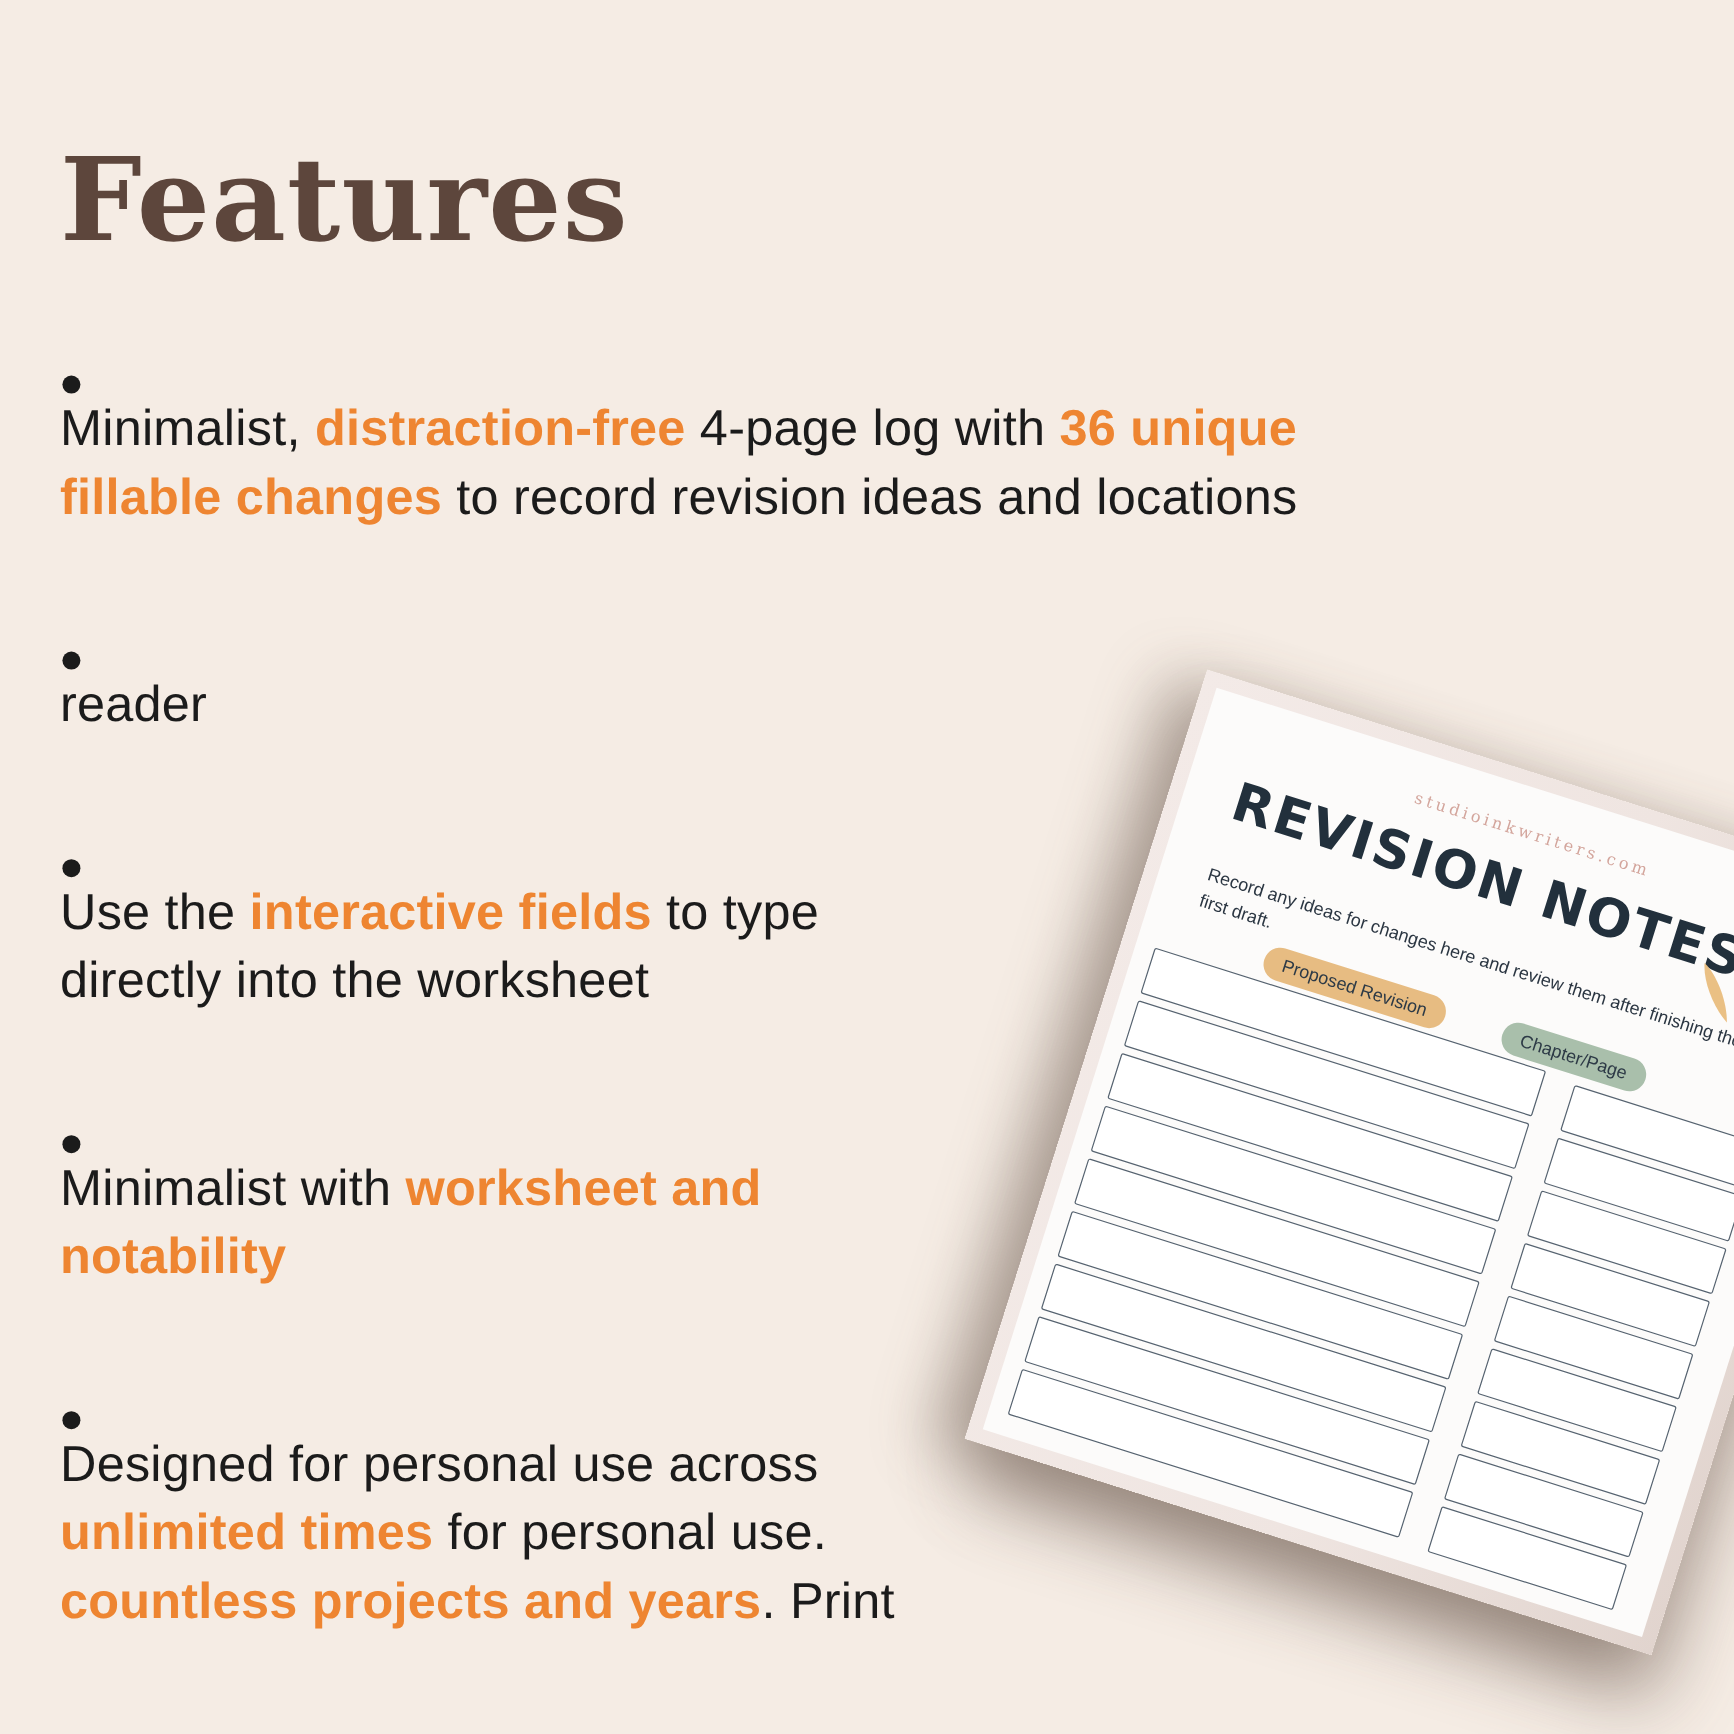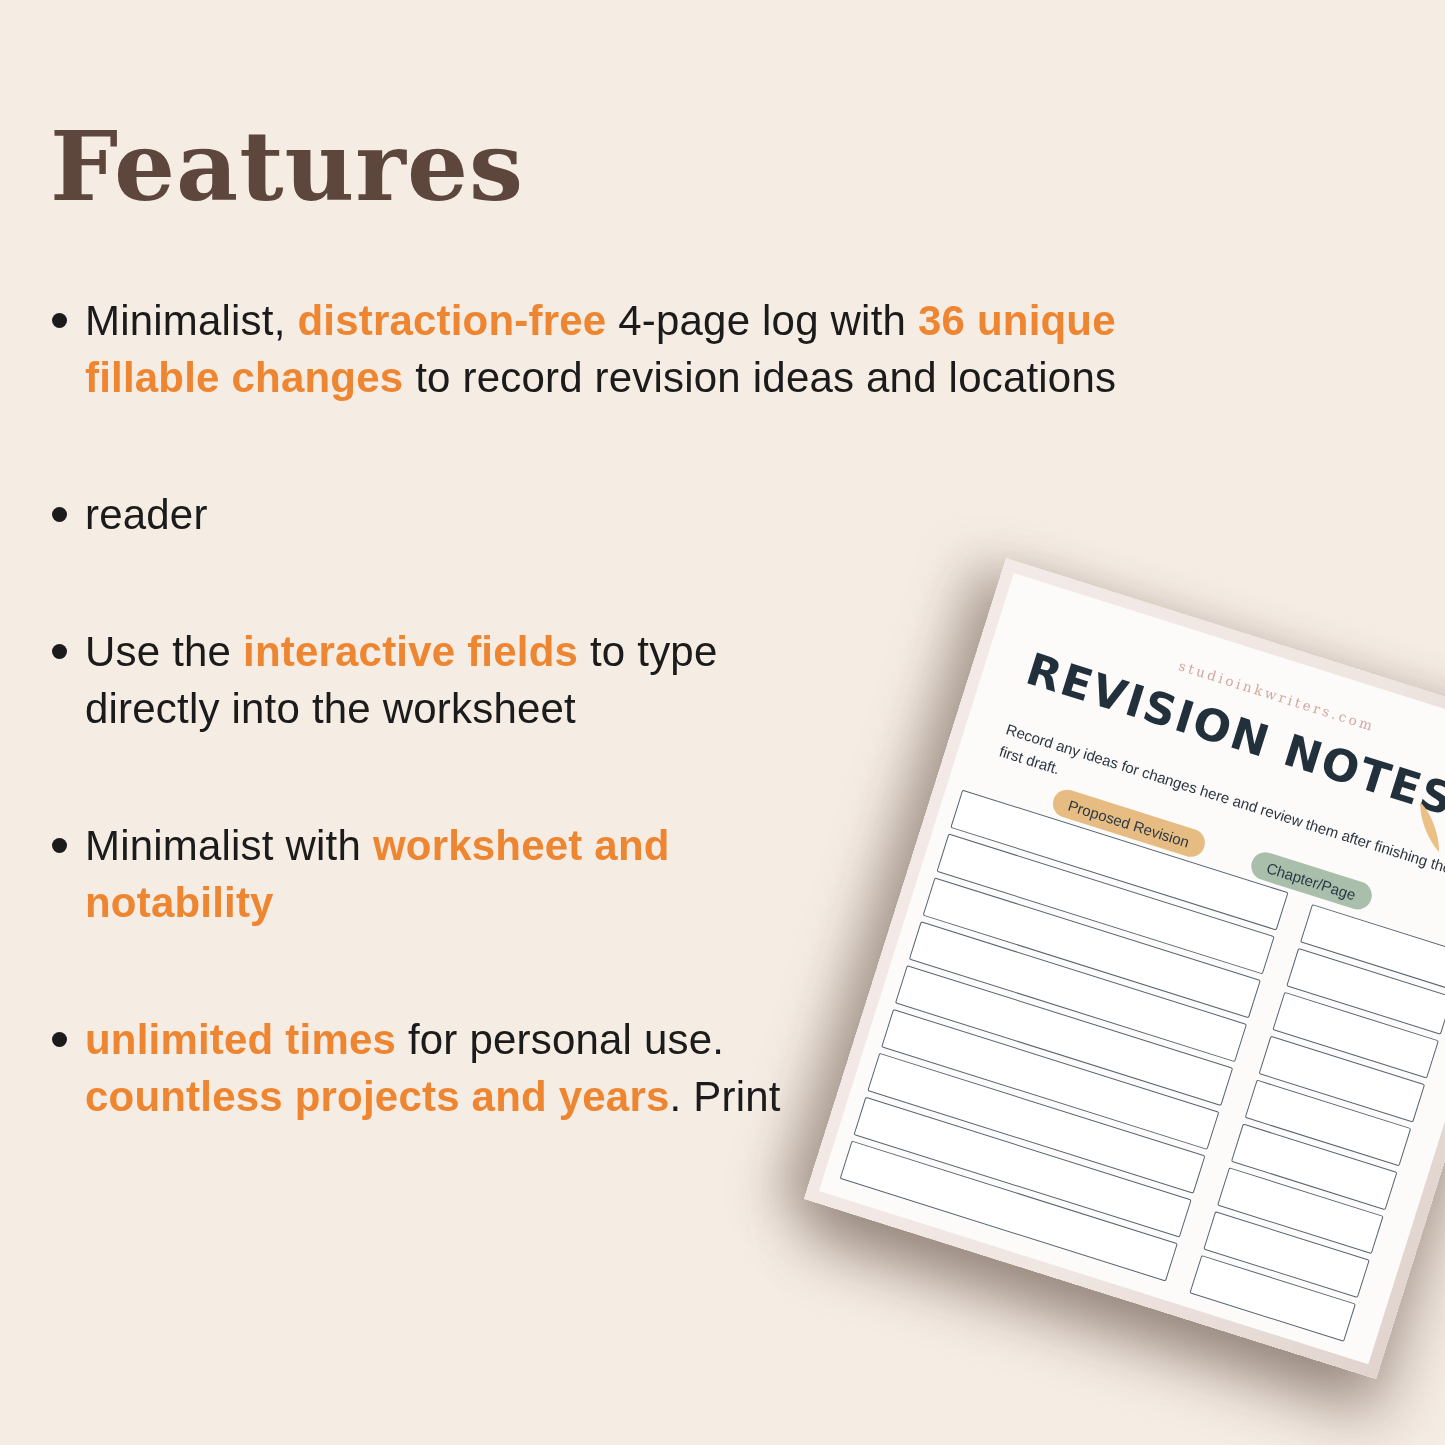--- a/index.html
+++ b/index.html
@@ -9,21 +9,21 @@
   }
   *{margin:0;padding:0;box-sizing:border-box;}
   html,body{width:1445px;height:1445px;}
   body{font-family:"Liberation Sans",sans-serif;background:var(--bg);}
   .stage{position:relative;width:1445px;height:1445px;overflow:hidden;background:var(--bg);}
 
   .content{position:absolute;left:50px;top:86px;width:1340px;margin-top:28px;}
   h1.features{font-family:"DejaVu Serif",serif;font-weight:700;font-size:96px;
     line-height:1.1;color:var(--heading);letter-spacing:1px;}
   .feature-list{margin-top:72px;}
-  .feature-item{display:flex;margin-bottom:80px;}
+  .feature-item{display:flex;margin-bottom:80px;flex-direction:column;}
   .dot{width:15px;height:15px;border-radius:50%;background:var(--ink);flex:0 0 15px;
     margin:21px 18px 0 2px;}
   .btext{font-size:42px;line-height:57px;color:var(--ink);letter-spacing:.2px;}
   .btext .hl{color:var(--accent);font-weight:700;}
   .line{white-space:nowrap;}
 
   
   .mockup{position:absolute;left:1006px;top:558px;width:600px;height:672px;
     transform:rotate(17.5deg);transform-origin:0 0;}
   .mat{position:absolute;inset:0;padding:12px;
@@ -80,20 +80,21 @@
         <div class="feature-item">
           <span class="dot"></span>
           <div class="btext">
             <div class="line"><span>Minimalist with </span><span class="hl">worksheet and</span></div>
             <div class="line"><span class="hl">notability</span></div>
           </div>
         </div>
         <div class="feature-item">
           <span class="dot"></span>
           <div class="btext">
+            <div class="line"><span>Designed for personal use across</span></div>
             <div class="line"><span class="hl">unlimited times</span><span> for personal use.</span></div>
             <div class="line"><span class="hl">countless projects and years</span><span>. Print</span></div>
           </div>
         </div>
       </div>
   </div>
 
   <div class="mockup">
     <div class="mat">
       <div class="wpage">

